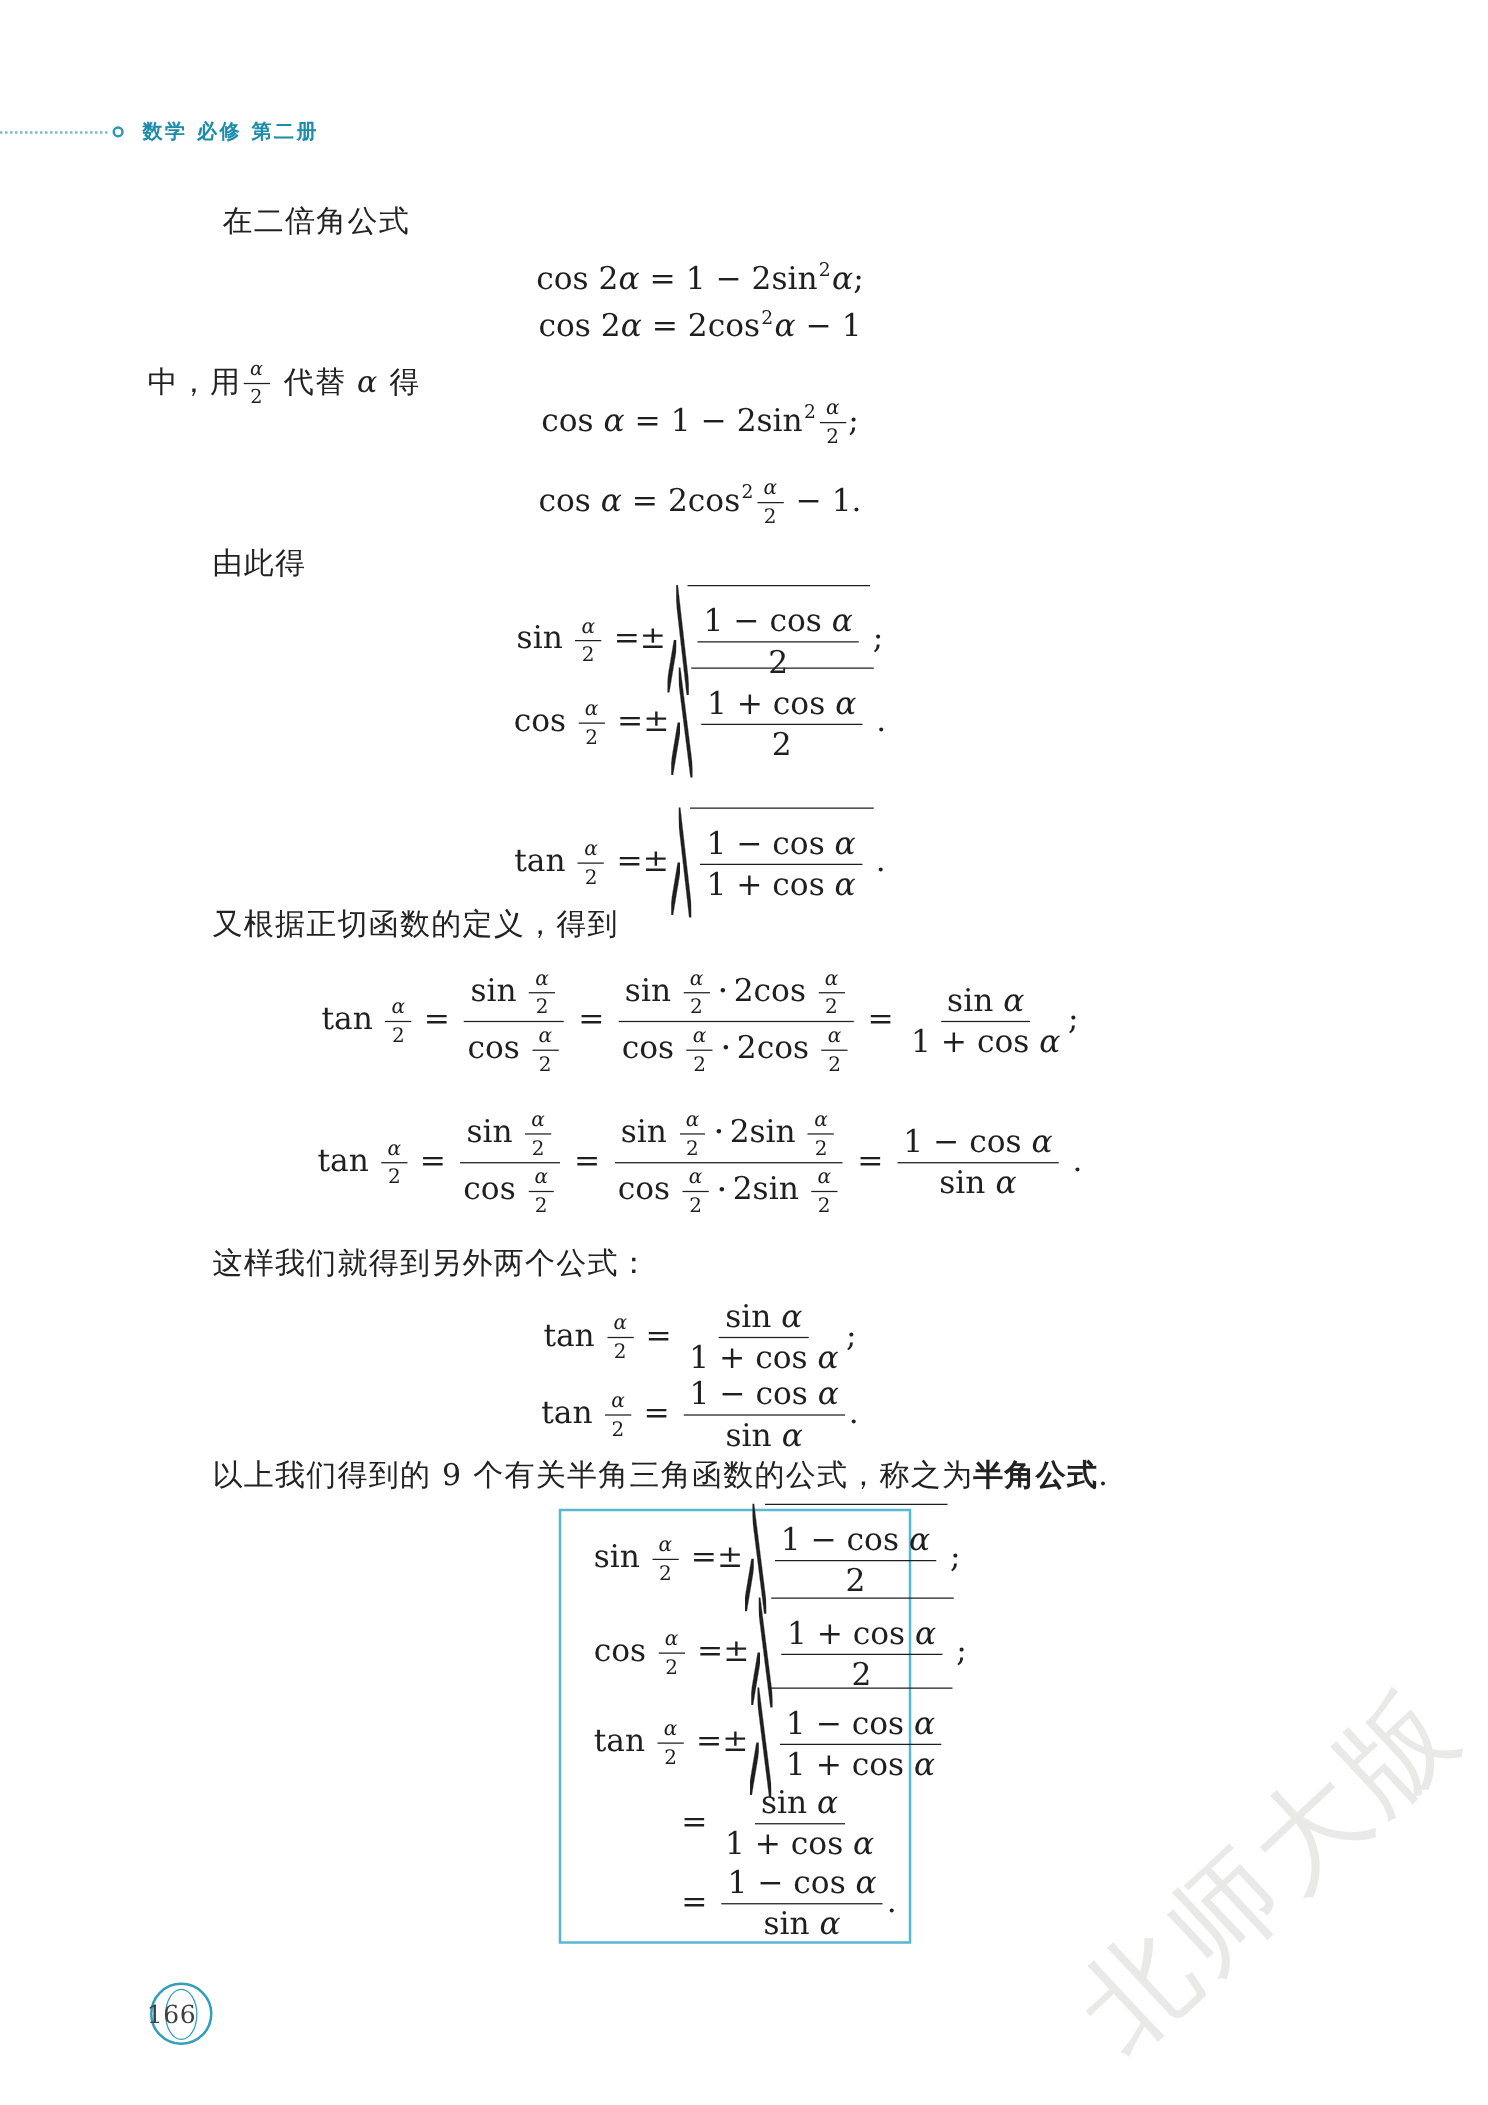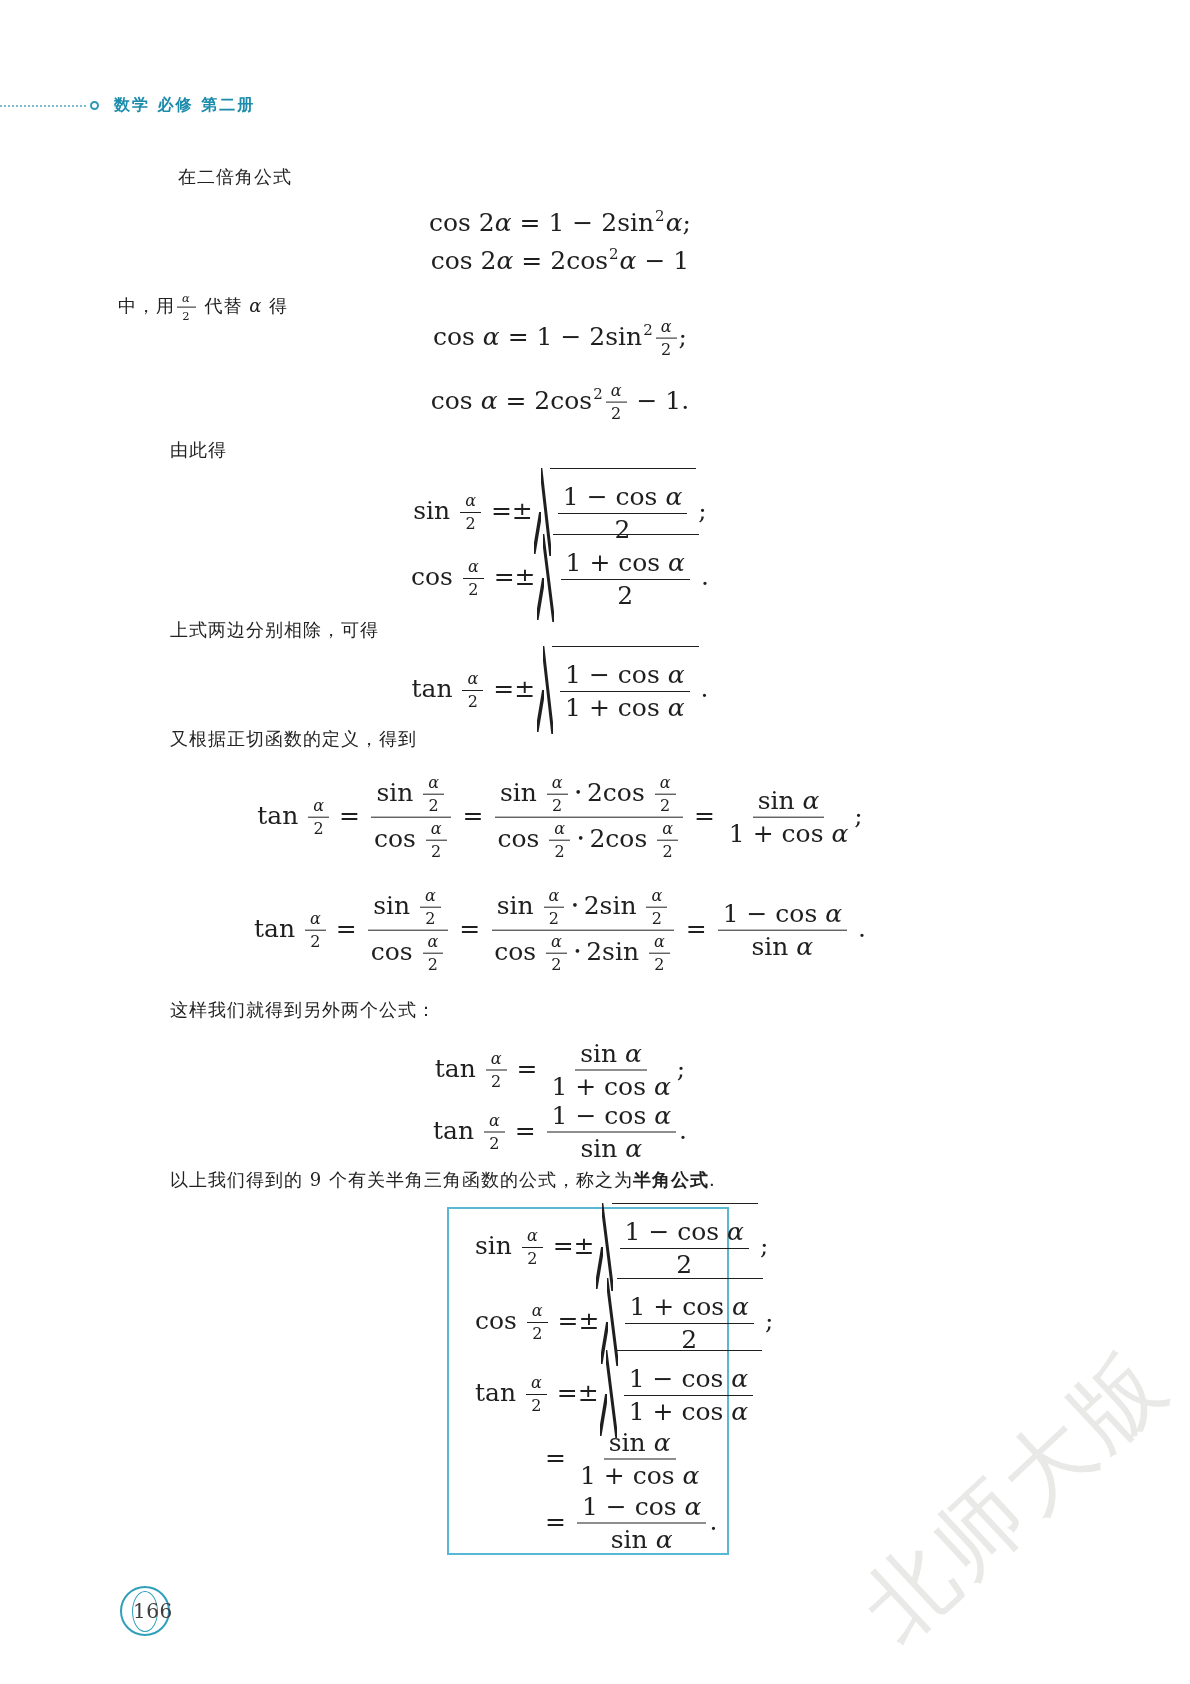--- a/index.html
+++ b/index.html
@@ -13,21 +13,21 @@
   .page-header { position:absolute; left:0; top:95px; height:24px; width:100%; }
   .hdr-rule { position:absolute; left:0; top:10px; width:86px; border-top:2px dotted #7db8cc; }
   .hdr-dot { position:absolute; left:90px; top:6px; width:9px; height:9px; border:2px solid #2d97b5; border-radius:50%; }
   .book-title {
     position:absolute; left:114px; top:0; font-family:"DejaVu Sans", sans-serif;
     font-weight:bold; font-size:16px; color:#1d8cab; letter-spacing:2px; white-space:nowrap;
   }
 
   
   .cn {
-    position:absolute; transform:translateY(-50%); font-size:18px; color:#222;
+    position:absolute; transform:translateY(-50%); font-size:24px; color:#222;
     letter-spacing:1px; white-space:nowrap;
   }
   .cn .bold { font-weight:bold; }
 
   
   .eq {
     position:absolute; left:100px; width:920px; text-align:center;
     transform:translateY(-50%); font-size:25px; white-space:nowrap; color:#1f1f1f;
   }
   .mi { font-style:italic; }
@@ -70,21 +70,21 @@
   .box-line.cont { left:96px; }
 
   
   .page-badge {
     position:absolute; left:120px; top:1586px; width:50px; height:50px;
     border:2px solid #2f9fba; border-radius:50%;
     display:flex; align-items:center; justify-content:center;
   }
   .page-badge-inner {
     width:26px; height:41px; border:1.5px solid #2f9fba; border-radius:50%;
-    display:flex; align-items:center; justify-content:flex-start;
+    display:flex; align-items:center; justify-content:flex-end;
   }
   .page-badge-inner span { font-size:20px; color:#3e3e3e; letter-spacing:0.5px; }
 
   
   .watermark {
     position:absolute; left:806px; top:1436px; width:420px; text-align:center;
     transform:rotate(-43deg); font-size:88px; color:#e9e9e7; letter-spacing:6px;
     font-family:"DejaVu Serif", serif; white-space:nowrap; pointer-events:none; z-index:0;
   }
   main { position:absolute; inset:0; z-index:1; }
@@ -141,21 +141,20 @@
       </span><span class="mt"> =±</span><span class="msqrt">
         <span class="mrad"></span>
         <span class="mroot">
           <span class="mfrac">
             <span class="mnum"><span class="mt">1 + cos </span><span class="mi">α</span></span>
             <span class="mden"><span class="mt">2</span></span>
           </span>
         </span>
       </span><span class="mt">.</span></div>
 
-  <p class="cn" style="left:170px; top:630px;">上式两边分别相除，可得</p>
 
   <div class="eq" style="top:690px;"><span class="mt">tan </span><span class="mfrac small">
         <span class="mnum"><span class="mi">α</span></span>
         <span class="mden"><span class="mt">2</span></span>
       </span><span class="mt"> =±</span><span class="msqrt">
         <span class="mrad"></span>
         <span class="mroot">
           <span class="mfrac">
             <span class="mnum"><span class="mt">1 − cos </span><span class="mi">α</span></span>
             <span class="mden"><span class="mt">1 + cos </span><span class="mi">α</span></span>

